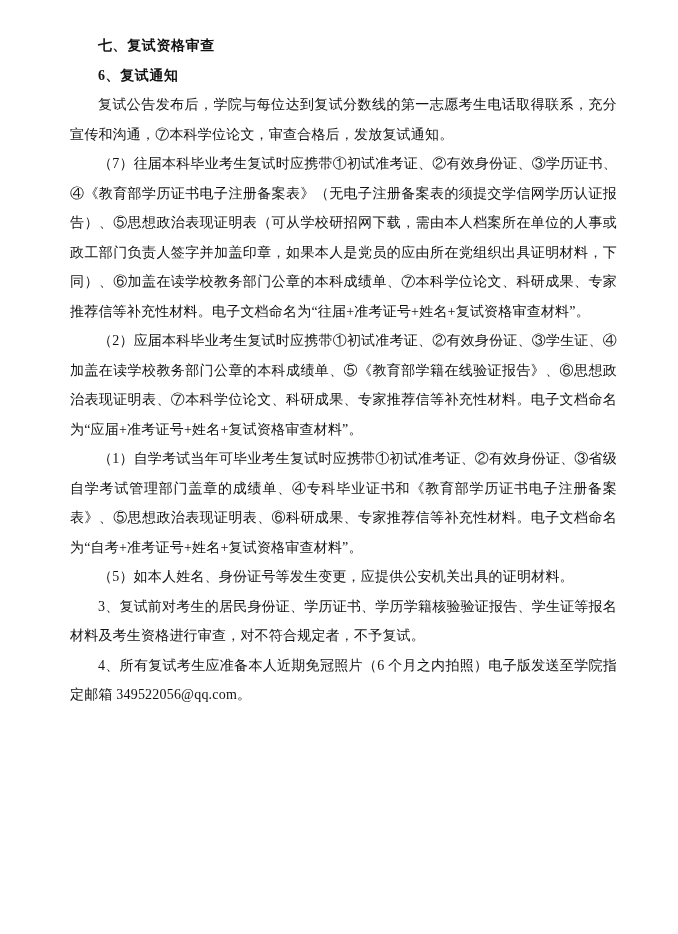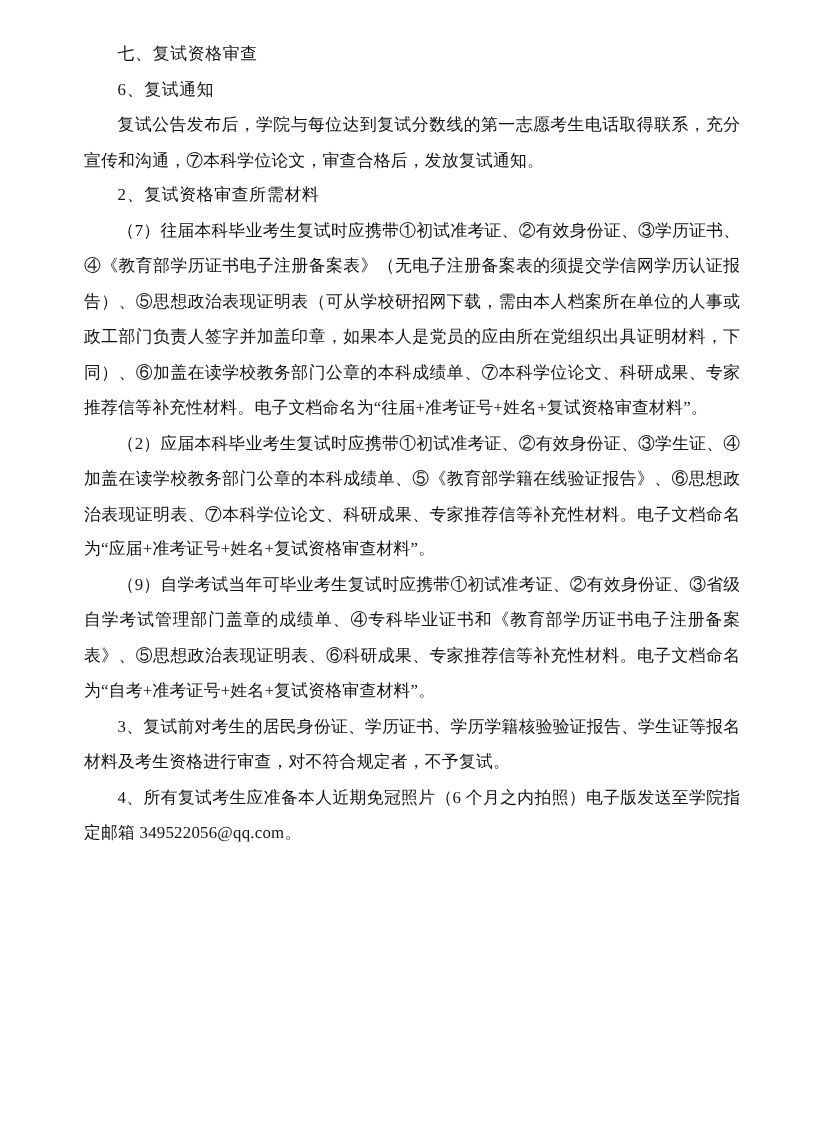--- a/index.html
+++ b/index.html
@@ -23,33 +23,33 @@
     margin: 0;
     padding: 0;
     font-size: 14px;
     line-height: 29.5px;
     text-align: justify;
     text-indent: 2em;
     letter-spacing: 0.2px;
     word-break: break-all;
   }
   .doc p.h {
-    font-weight: normal;
+    font-weight: bold;
     letter-spacing: 0.6px;
   }
 </style>
 </head>
 <body>
 
 <div class="page">
   <div class="doc">
     <p class="h">七、复试资格审查</p>
     <p class="h">6、复试通知</p>
     <p>复试公告发布后，学院与每位达到复试分数线的第一志愿考生电话取得联系，充分宣传和沟通，⑦本科学位论文，审查合格后，发放复试通知。</p>
-    <p class="h">2、复试资格审查所需材料</p>
     <p>（7）往届本科毕业考生复试时应携带①初试准考证、②有效身份证、③学历证书、④《教育部学历证书电子注册备案表》（无电子注册备案表的须提交学信网学历认证报告）、⑤思想政治表现证明表（可从学校研招网下载，需由本人档案所在单位的人事或政工部门负责人签字并加盖印章，如果本人是党员的应由所在党组织出具证明材料，下同）、⑥加盖在读学校教务部门公章的本科成绩单、⑦本科学位论文、科研成果、专家推荐信等补充性材料。电子文档命名为“往届+准考证号+姓名+复试资格审查材料”。</p>
     <p>（2）应届本科毕业考生复试时应携带①初试准考证、②有效身份证、③学生证、④加盖在读学校教务部门公章的本科成绩单、⑤《教育部学籍在线验证报告》、⑥思想政治表现证明表、⑦本科学位论文、科研成果、专家推荐信等补充性材料。电子文档命名为“应届+准考证号+姓名+复试资格审查材料”。</p>
-    <p>（9）自学考试当年可毕业考生复试时应携带①初试准考证、②有效身份证、③省级自学考试管理部门盖章的成绩单、④专科毕业证书和《教育部学历证书电子注册备案表》、⑤思想政治表现证明表、⑥科研成果、专家推荐信等补充性材料。电子文档命名为“自考+准考证号+姓名+复试资格审查材料”。</p>
+    <p>（1）自学考试当年可毕业考生复试时应携带①初试准考证、②有效身份证、③省级自学考试管理部门盖章的成绩单、④专科毕业证书和《教育部学历证书电子注册备案表》、⑤思想政治表现证明表、⑥科研成果、专家推荐信等补充性材料。电子文档命名为“自考+准考证号+姓名+复试资格审查材料”。</p>
+    <p>（5）如本人姓名、身份证号等发生变更，应提供公安机关出具的证明材料。</p>
     <p>3、复试前对考生的居民身份证、学历证书、学历学籍核验验证报告、学生证等报名材料及考生资格进行审查，对不符合规定者，不予复试。</p>
     <p>4、所有复试考生应准备本人近期免冠照片（6 个月之内拍照）电子版发送至学院指定邮箱 349522056@qq.com。</p>
 
   </div>
 </div>
 
 </body></html>

